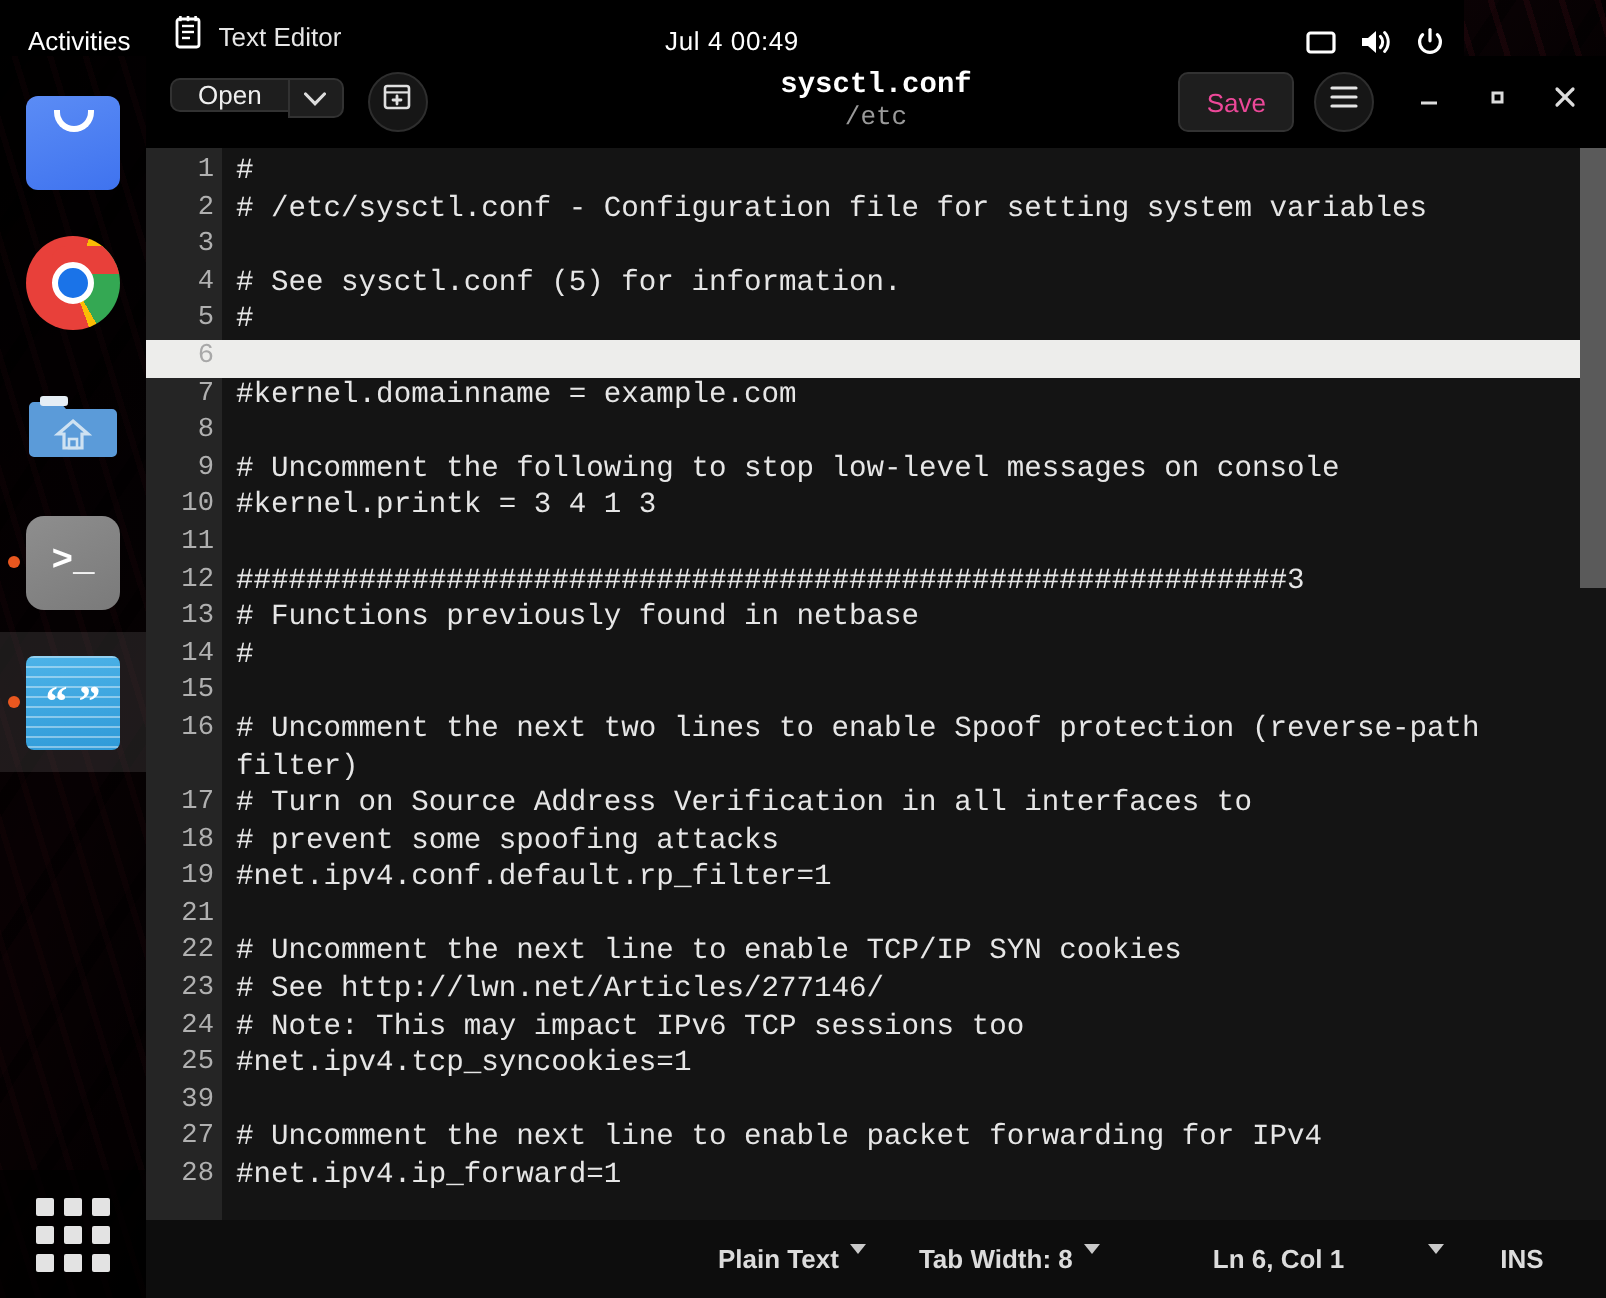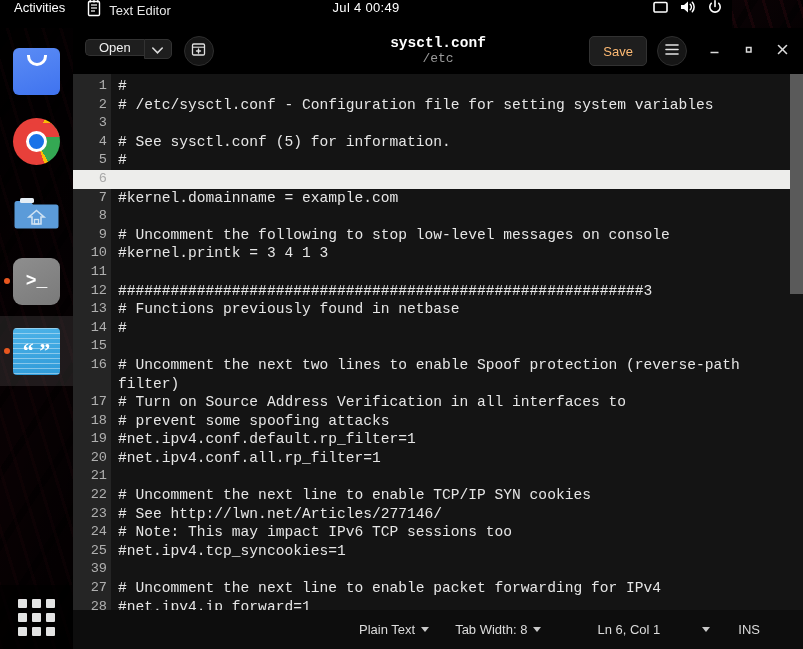--- a/index.html
+++ b/index.html
@@ -29,21 +29,21 @@
     background:
       repeating-linear-gradient(73deg, rgba(150,25,45,0.10) 0px, rgba(150,25,45,0.10) 3px, transparent 3px, transparent 17px),
       repeating-linear-gradient(-56deg, rgba(0,0,0,0.45) 0px, rgba(0,0,0,0.45) 7px, transparent 7px, transparent 40px);
   }
 
   
   #topbar {
     position: absolute; top: 0; left: 0;
     width: 732px; height: 28px;
     background: #000;
-    display: flex; align-items: flex-start;
+    display: flex; align-items: flex-end;
     color: #ffffff;
     font-size: 13px;
     z-index: 40;
   }
   .tb-activities { padding: 0 12px 0 14px; cursor: default; }
   .tb-app { display: flex; align-items: center; gap: 8px; padding: 0 10px; }
   .tb-app-name { color: #e6e6e6; }
   .tb-clock {
     position: absolute; left: 50%; transform: translateX(-50%);
     letter-spacing: 0.3px; white-space: nowrap;
@@ -184,21 +184,21 @@
     transform: translate(-50%,-50%);
     text-align: center; line-height: 1.05; font-family: Liberation Mono, monospace;
   }
   .title-main { color: #ffffff; font-size: 14.5px; font-weight: bold; }
   .title-sub { color: #9a9a9a; font-size: 13px; margin-top: 1px; }
   .hb-right {
     margin-left: auto; display: flex; align-items: center; gap: 4px;
   }
   .btn-save {
     background: #1e1e1e; border: 1px solid #323232; border-radius: 5px;
-    color: #fdba74; font-size: 13px; height: 30px;
+    color: #ec4899; font-size: 13px; height: 30px;
     padding: 0 13px; display: flex; align-items: center; cursor: pointer;
     margin-right: 6px;
   }
   .btn-hamburger {
     width: 30px; height: 30px; border: 1px solid #2e2e2e; border-radius: 50%;
     background: #161616; display:flex; align-items:center; justify-content:center;
     cursor: pointer; margin-right: 8px;
   }
   .wbtn {
     width: 30px; height: 30px; background: transparent; border: none;
@@ -248,22 +248,22 @@
   }
 
   
   #statusbar {
     height: 39px; flex: none;
     background: #0d0d0d;
     display: flex; align-items: center;
     color: #dcdcdc; font-size: 13px;
   }
   .sb-item {
-    display: flex; align-items: center; gap: 6px;
-    cursor: pointer; white-space: nowrap;
+    display: flex; align-items: flex-start; gap: 6px;
+    cursor: pointer; white-space: nowrap; font-weight: bold;
   }
   .caret {
     width: 0; height: 0;
     border-left: 4.5px solid transparent;
     border-right: 4.5px solid transparent;
     border-top: 5px solid #c9c9c9;
     display: block;
   }
 </style>
 </head>
@@ -513,24 +513,20 @@
           </div>
           <div class="cline">
             <span class="lnum">18</span>
             <span class="ctext"># prevent some spoofing attacks</span>
           </div>
           <div class="cline">
             <span class="lnum">19</span>
             <span class="ctext">#net.ipv4.conf.default.rp_filter=1</span>
           </div>
           <div class="cline">
-            <span class="lnum">20</span>
-            <span class="ctext">#net.ipv4.conf.all.rp_filter=1</span>
-          </div>
-          <div class="cline">
             <span class="lnum">21</span>
             <span class="ctext"></span>
           </div>
           <div class="cline">
             <span class="lnum">22</span>
             <span class="ctext"># Uncomment the next line to enable TCP/IP SYN cookies</span>
           </div>
           <div class="cline">
             <span class="lnum">23</span>
             <span class="ctext"># See http://lwn.net/Articles/277146/</span>

